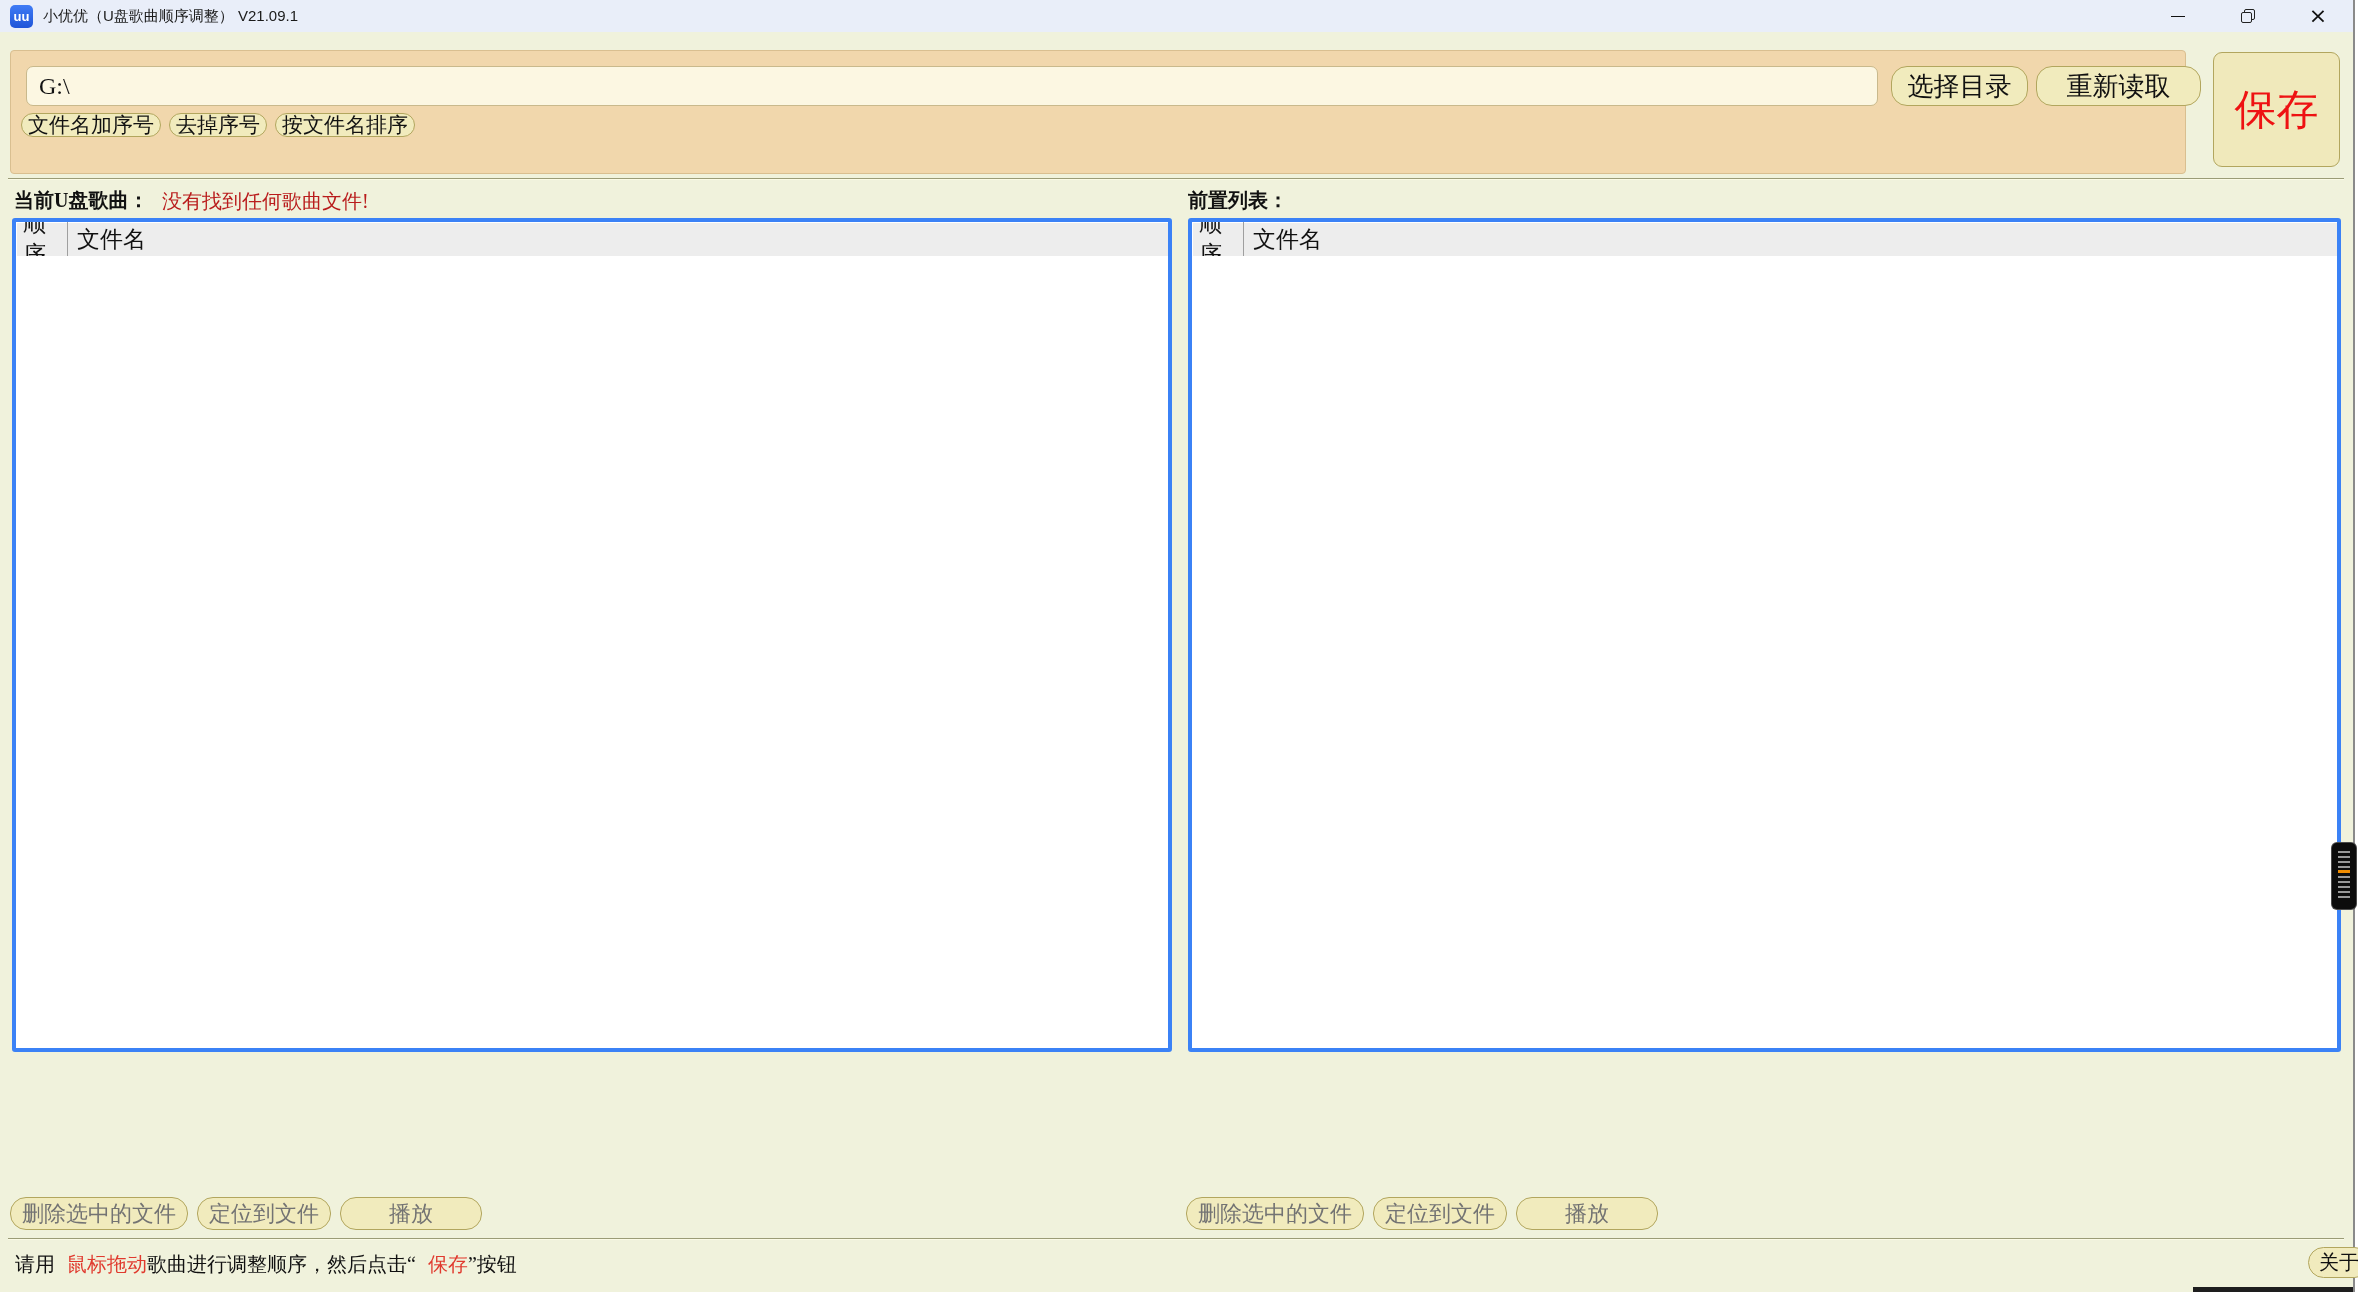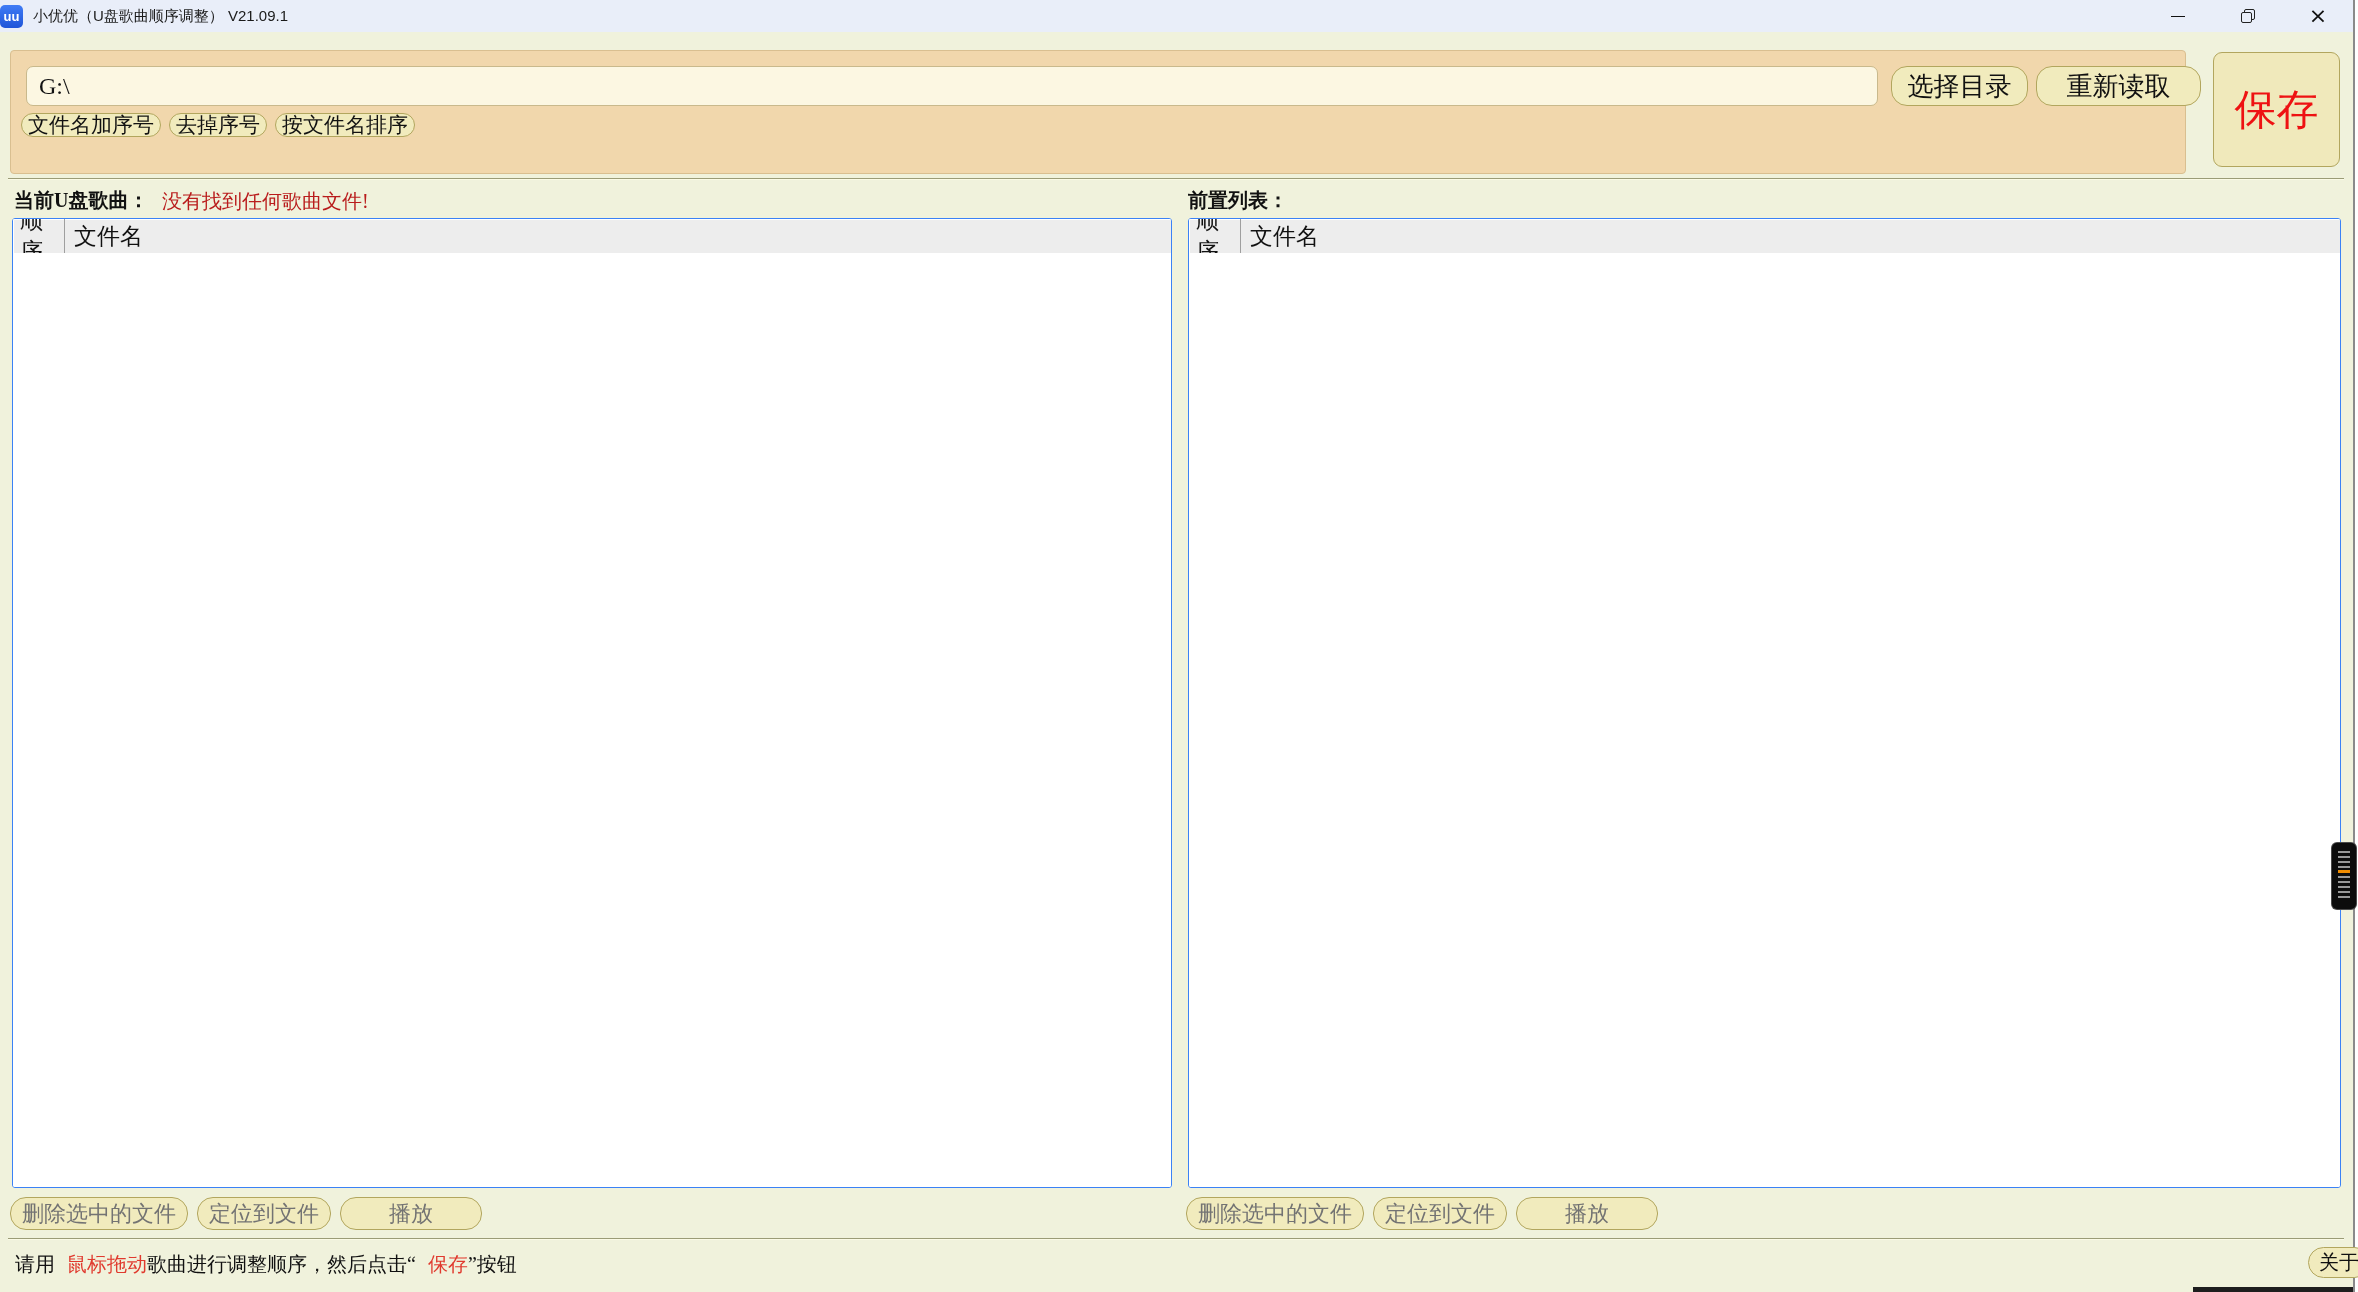--- a/index.html
+++ b/index.html
@@ -5,21 +5,21 @@
   html,body{margin:0;padding:0;overflow:hidden;}
   body{width:2358px;height:1292px;position:relative;background:#ffffff;
        font-family:"Liberation Serif","DejaVu Serif",serif;color:#111;}
 
   
   .window{position:absolute;left:0;top:0;width:2353px;height:1292px;
           background:#f0f2dc;border-right:2px solid #8a8a8a;}
 
   
   .titlebar{position:absolute;left:0;top:0;right:0;height:32px;background:#e9eef9;
-            display:flex;align-items:center;box-sizing:border-box;
+            display:flex;align-items:center;padding-left:10px;box-sizing:border-box;
             font-family:"Liberation Sans","DejaVu Sans",sans-serif;}
   .app-icon{width:23px;height:23px;border-radius:5px;flex:0 0 auto;
             background:linear-gradient(#3f7bf5,#1f55d8);color:#fff;
             font:bold 13px/23px "Liberation Sans",sans-serif;text-align:center;}
   .title-text{margin-left:10px;font-size:15px;color:#1a1a1a;white-space:nowrap;}
   .win-controls{margin-left:auto;display:flex;height:100%;}
   .ctrl{width:70px;height:100%;display:flex;align-items:center;justify-content:center;}
   .glyph-min{width:14px;height:0;border-top:1.6px solid #111;}
   .glyph-restore{position:relative;width:14px;height:14px;}
   .glyph-restore::before{content:"";position:absolute;top:0;right:0;width:9px;height:9px;
@@ -51,22 +51,22 @@
   .sep{position:absolute;left:8px;width:2336px;height:2px;
        border-top:1px solid #9b9c77;border-bottom:1px solid #fbfbe6;box-sizing:border-box;}
   .sep-top{top:178px;} .sep-bottom{top:1238px;}
 
   
   .panel-label{position:absolute;top:187px;font-size:20px;font-weight:bold;color:#111;}
   .label-left{left:14px;} .label-right{left:1188px;}
   .warning{position:absolute;left:162px;top:188px;font-size:20px;color:#b91c1c;font-family:Liberation Serif, serif;}
 
   
-  .list{position:absolute;top:218px;height:970px;background:#fff;
-        border:1px solid #3b82f6;border-radius:3px;box-sizing:border-box;overflow:hidden;}
+  .list{position:absolute;top:218px;height:834px;background:#fff;
+        border:4px solid #3b82f6;border-radius:3px;box-sizing:border-box;overflow:hidden;}
   .list-left{left:12px;width:1160px;}
   .list-right{left:1188px;width:1153px;}
   .list-header{display:flex;height:34px;background:#ededed;border-bottom:1px solid #9f9f9f;
                box-shadow:inset 0 1px 0 #ffffff, inset 1px 0 0 #ffffff;font-size:23px;}
   .col-order{width:52px;padding-left:7px;border-right:1px solid #9f9f9f;
              display:flex;align-items:center;box-sizing:border-box;}
   .col-name{flex:1;padding-left:9px;display:flex;align-items:center;}
   .list-body{position:absolute;left:0;right:0;top:34px;bottom:0;background:#fff;}
 
   

